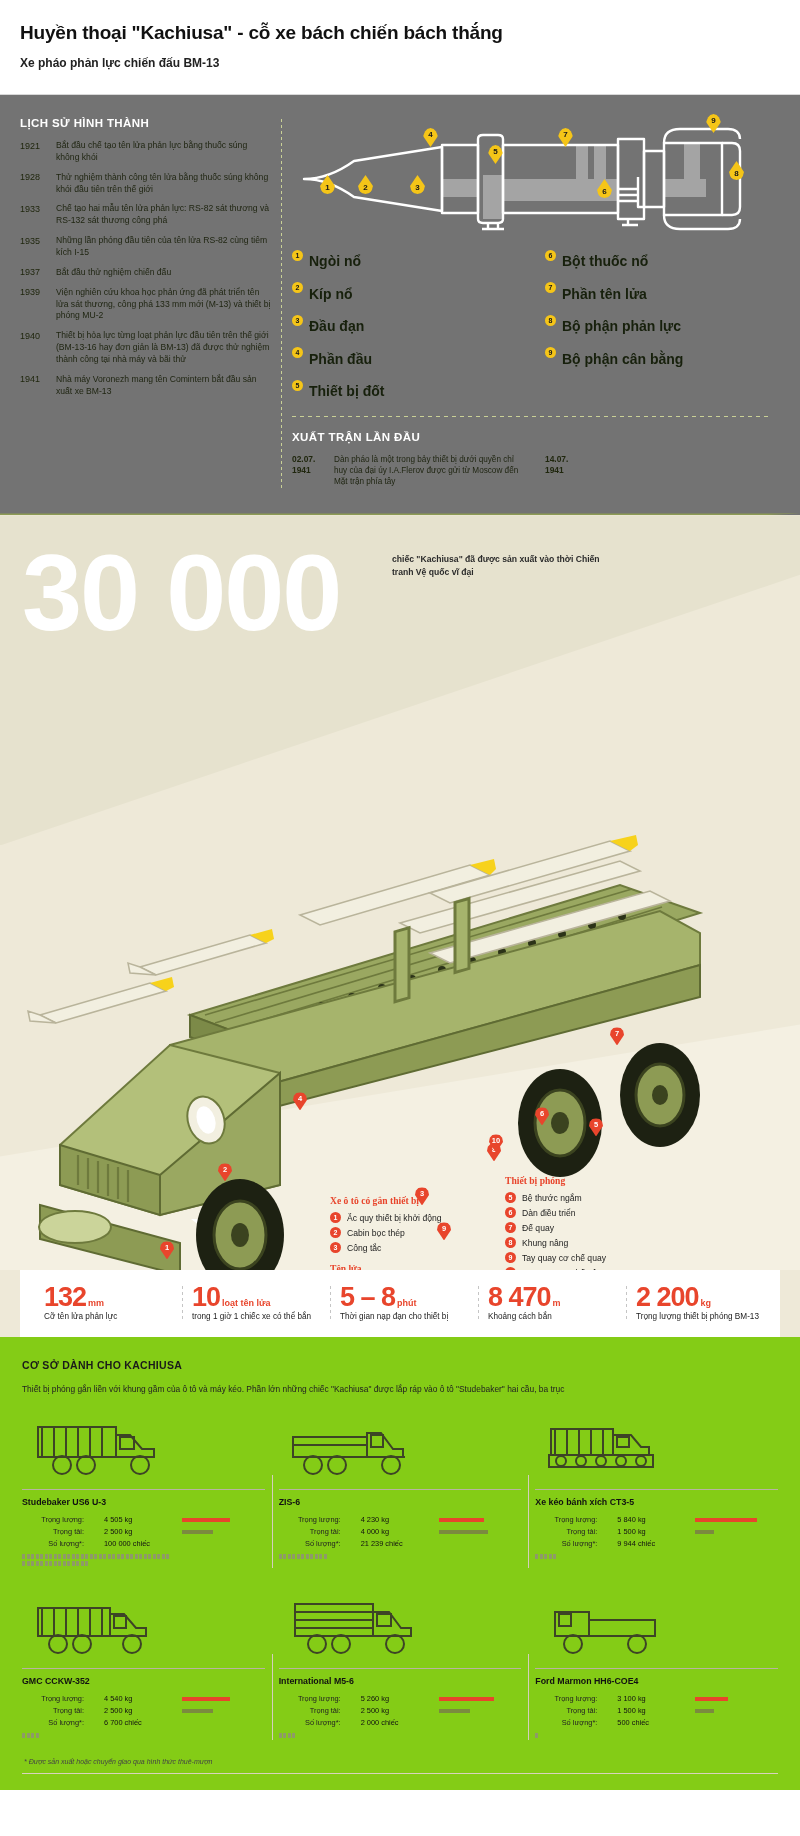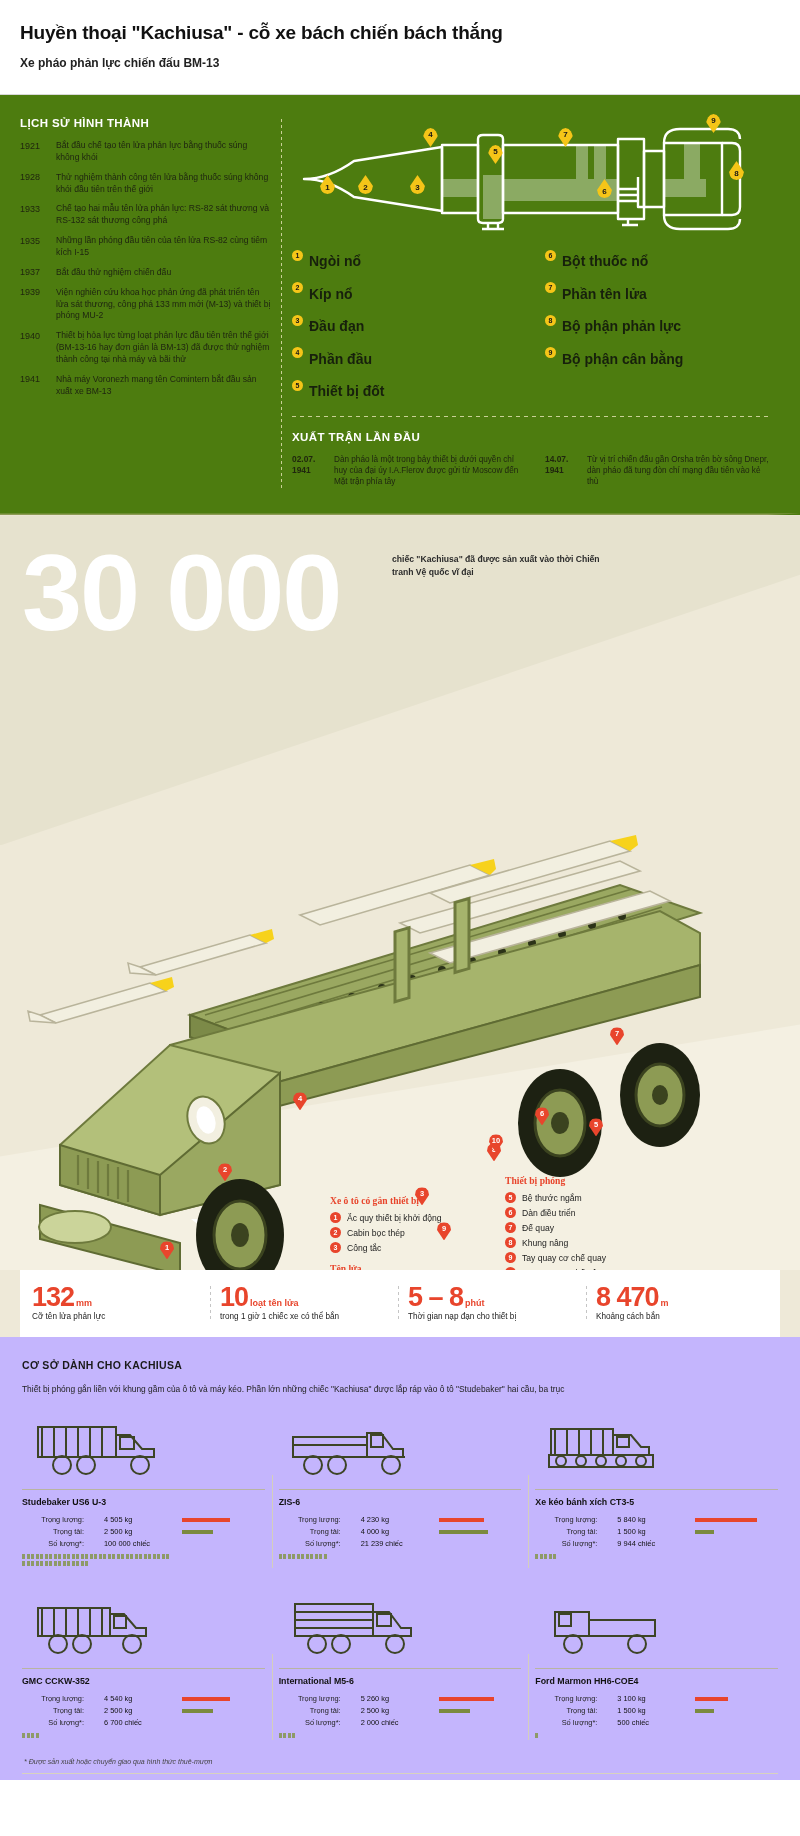--- a/index.html
+++ b/index.html
@@ -12,21 +12,21 @@
   }
   
   .header { padding:22px 20px 14px 20px; background:#fff; }
   .header h1 { font-size:19px; font-weight:bold; color:#111; letter-spacing:-0.2px; }
   .header h2 { font-size:12px; font-weight:bold; color:#222; margin-top:12px; }
   .hr-top { height:1px; background:#d8d8d8; margin:10px 0 0 0; }
 
   
   .green-panel {
     position:relative;
-    background:#4d7c0f;
+    background:#737373;
     padding:22px 28px 28px 20px;
     min-height:330px;
   }
   .green-panel:after{
     content:""; position:absolute; left:0; right:0; bottom:-38px; height:40px;
     background:#8d9b54;
     clip-path:polygon(0 0, 100% 0, 100% 0, 0 100%);
   }
   .gp-cols { display:flex; gap:20px; }
   .gp-left { width:252px; flex:none; position:relative; }
@@ -116,33 +116,33 @@
   .marker {
     position:absolute; width:14px; height:18px; background:#e8452c;
     clip-path: polygon(50% 100%, 0% 42%, 6% 18%, 24% 3%, 50% 0%, 76% 3%, 94% 18%, 100% 42%);
     color:#fff; font-size:7.5px; font-weight:bold;
     display:flex; align-items:flex-start; justify-content:center; padding-top:2px;
   }
 
   
   .stats-outer { position:relative; background:#eee9d8; padding:0 20px; }
   .stats {
-    background:#ffffff; display:flex; padding:14px 6px 14px 2px;
+    background:#ffffff; display:flex; padding:14px 6px 14px 14px;
   }
   .stat { flex:1; padding:0 10px; position:relative; }
   .stat + .stat:before{
     content:""; position:absolute; left:0; top:2px; bottom:2px; width:1px;
     background:repeating-linear-gradient(to bottom,#c5c5c5 0 3px,transparent 3px 6px);
   }
   .stat-val { color:#e8452c; font-weight:bold; font-size:27px; line-height:1; letter-spacing:-1px; }
   .stat-unit { font-size:9px; font-weight:bold; margin-left:2px; letter-spacing:0; }
   .stat-desc { font-size:8.2px; color:#222; line-height:1.35; }
 
   
-  .base { background:#c4b5fd; padding:22px 22px 6px 22px; }
+  .base { background:#84cc16; padding:22px 22px 16px 22px; }
   .base h3 { font-size:10.5px; font-weight:bold; color:#1a1a1a; letter-spacing:0.3px; }
   .base p.intro { font-size:8.4px; color:#222; line-height:1.5; margin-top:12px; max-width:640px; }
 
   .veh-grid { display:flex; gap:14px; margin-top:16px; }
   .veh-cell { flex:1; position:relative; }
   .veh-cell + .veh-cell:before{
     content:""; position:absolute; left:-7px; top:64px; bottom:0; width:1px; background:#d4cfbc;
   }
   .veh-art { height:70px; display:flex; align-items:flex-end; justify-content:flex-start; padding-left:6px;}
   .veh-rule { height:1px; background:#b9b4a1; margin:8px 0 7px 0; }
@@ -296,21 +296,20 @@
       <div class="dash-sep"></div>
 
       <div class="sect-title">XUẤT TRẬN LẦN ĐẦU</div>
       <div class="battle-cols" id="battle-cols">
           <div class="battle-col">
             <div class="b-date"><span>02.07.</span><br><span>1941</span></div>
             <div class="b-txt">Dàn pháo là một trong bảy thiết bị dưới quyền chỉ huy của đại úy I.A.Flerov được gửi từ Moscow đến Mặt trận phía tây</div>
           </div>
           <div class="battle-col">
             <div class="b-date"><span>14.07.</span><br><span>1941</span></div>
-            <div class="b-txt">Từ vị trí chiến đấu gần Orsha trên bờ sông Dnepr, dàn pháo đã tung đòn chí mạng đầu tiên vào kẻ thù</div>
           </div>
         </div>
     </div>
   </div>
 </div>
 
 <div class="illo">
   <div class="illo-bg-a"></div>
   <div class="illo-bg-b"></div>
   <div class="illo-bg-c"></div>
@@ -499,20 +498,24 @@
         <div class="stat-desc">trong 1 giờ 1 chiếc xe có thể bắn</div>
       </div>
       <div class="stat">
         <div><span class="stat-val">5 – 8</span><span class="stat-unit" style="color:#e8452c">phút</span></div>
         <div class="stat-desc">Thời gian nạp đạn cho thiết bị</div>
       </div>
       <div class="stat">
         <div><span class="stat-val">8 470</span><span class="stat-unit" style="color:#e8452c">m</span></div>
         <div class="stat-desc">Khoảng cách bắn</div>
       </div>
+      <div class="stat">
+        <div><span class="stat-val">2 200</span><span class="stat-unit" style="color:#e8452c">kg</span></div>
+        <div class="stat-desc">Trọng lượng thiết bị phóng BM-13</div>
+      </div>
     </div>
 </div>
 
 <div class="base">
   <h3>CƠ SỞ DÀNH CHO KACHIUSA</h3>
   <p class="intro">Thiết bị phóng gắn liền với khung gầm của ô tô và máy kéo. Phần lớn những chiếc "Kachiusa" được lắp ráp vào ô tô "Studebaker" hai cầu, ba trục</p>
   <div class="veh-grid" id="veh-row-1">
       <div class="veh-cell">
         <div class="veh-art">
           <svg width="180" height="66" viewBox="0 0 180 66">

